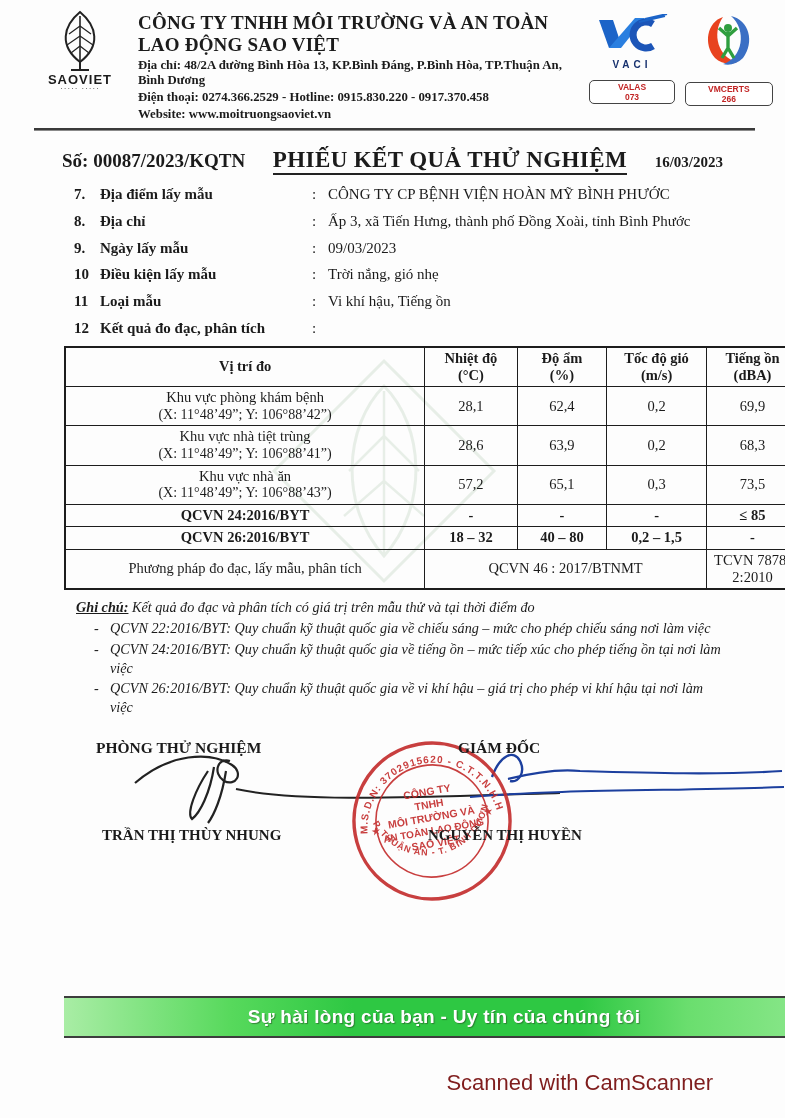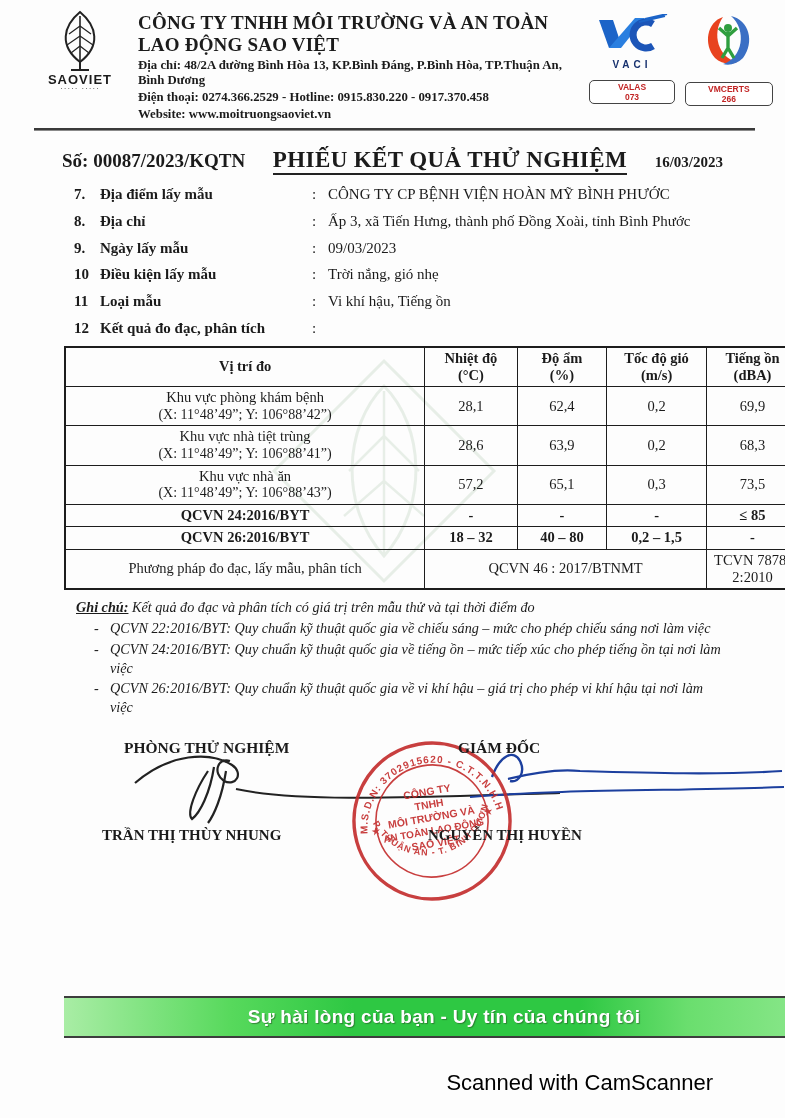--- a/index.html
+++ b/index.html
@@ -56,40 +56,40 @@
   
   .notes { margin: 8px 60px 0 76px; font-style: italic; font-size: 14.2px; line-height: 1.32; }
   .notes-head { font-weight: bold; text-decoration: underline; }
   .note-item { display: flex; margin-top: 2px; padding-left: 18px; }
   .note-dash { width: 16px; flex: 0 0 auto; }
   .note-text { flex: 1; }
   
   .sig-area { position: relative; height: 190px; margin-top: 14px; }
   .sig-title { font-weight: bold; font-size: 15.5px; }
   .sig-name { font-weight: bold; font-size: 15px; }
-  .sig-left-title  { position: absolute; left: 124px; top: 8px; }
+  .sig-left-title  { position: absolute; left: 96px; top: 8px; }
   .sig-left-name   { position: absolute; left: 102px; top: 96px; }
   .sig-right-title { position: absolute; left: 458px; top: 8px; }
   .sig-right-name  { position: absolute; left: 428px; top: 96px; }
   .sig-strokes { position: absolute; left: 0; top: 0; }
   .stamp { position: absolute; left: 348px; top: 6px; transform: rotate(-10deg); opacity: .9; }
   
   .banner {
     position: absolute; left: 64px; top: 996px; width: 760px; height: 42px;
     background: linear-gradient(90deg,#a9eda5 0%,#57d95c 22%,#2ec843 38%,#2ec843 68%,#6ade6e 82%,#8fe88f 100%);
     border-top: 2px solid #3d3d3d; border-bottom: 2px solid #3d3d3d;
     display: flex; align-items: center; justify-content: center;
   }
   .banner-text {
     font-family: "Liberation Sans", sans-serif; font-weight: bold; font-size: 19px;
     color: #fff; text-shadow: 1px 1px 1px rgba(40,90,40,.65); letter-spacing: .3px;
   }
   .camscanner {
     position: absolute; right: 72px; top: 1070px;
-    font-family: "Liberation Sans", sans-serif; font-size: 22px; color: #000000;
+    font-family: "Liberation Sans", sans-serif; font-size: 22px; color: #7f1d1d;
   }
 </style>
 </head>
 <body>
 
 <div class="page">
 
   <header class="letterhead">
     <div class="logo-block">
       <svg width="62" height="64" viewBox="0 0 62 64">

